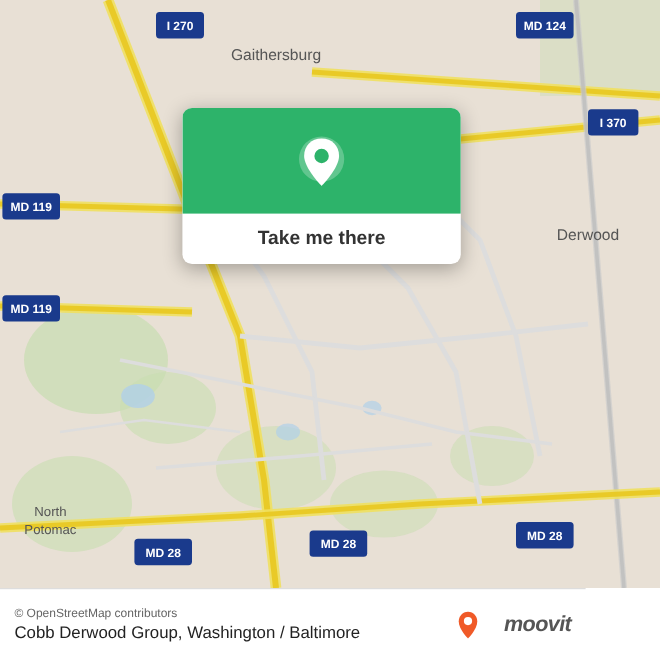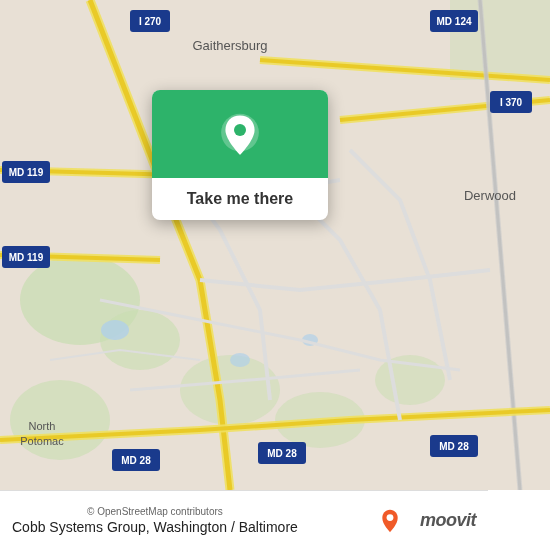--- a/index.html
+++ b/index.html
@@ -25,21 +25,21 @@
       width: 100%;
       height: 100%;
       position: absolute;
       top: 0; left: 0;
     }
 
     #take-me-there-card {
       position: absolute;
       top: 90px;
       left: 152px;
-      width: 176px;
+      width: 232px;
       background: white;
       border-radius: 8px;
       box-shadow: 0 4px 16px rgba(0,0,0,0.3);
       overflow: hidden;
       display: flex;
       flex-direction: column;
       align-items: center;
     }
 
     #card-green-area {
@@ -67,21 +67,20 @@
 
     #footer-bar {
       width: 488px;
       height: 60px;
       background: white;
       border-top: 1px solid #ddd;
       display: flex;
       align-items: center;
       justify-content: space-between;
       padding: 0 12px;
-      text-align: center;
     }
 
     #footer-left {
       display: flex;
       flex-direction: column;
       gap: 2px;
     }
 
     #osm-credit {
       font-size: 10px;
@@ -205,21 +204,21 @@
         <circle cx="24" cy="21" r="7" fill="#2db36a"></circle>
       </svg>
     </div>
     <div id="card-label">Take me there</div>
   </div>
 </div>
 
 <div id="footer-bar">
   <div id="footer-left">
     <span id="osm-credit">© OpenStreetMap contributors</span>
-    <span id="location-title">Cobb Systems Group, Washington / Baltimore</span>
+    <span id="location-title">Cobb Derwood Group, Washington / Baltimore</span>
   </div>
   <div id="moovit-logo">
 
     <svg class="moovit-pin" viewBox="0 0 20 28" xmlns="http://www.w3.org/2000/svg">
       <path d="M10 1 C4.5 1 1 5.5 1 10.5 C1 18 10 27 10 27 C10 27 19 18 19 10.5 C19 5.5 15.5 1 10 1 Z" fill="#f05a28"></path>
       <circle cx="10" cy="10" r="4" fill="white"></circle>
     </svg>
     <span id="moovit-text">moovit</span>
   </div>
 </div>

